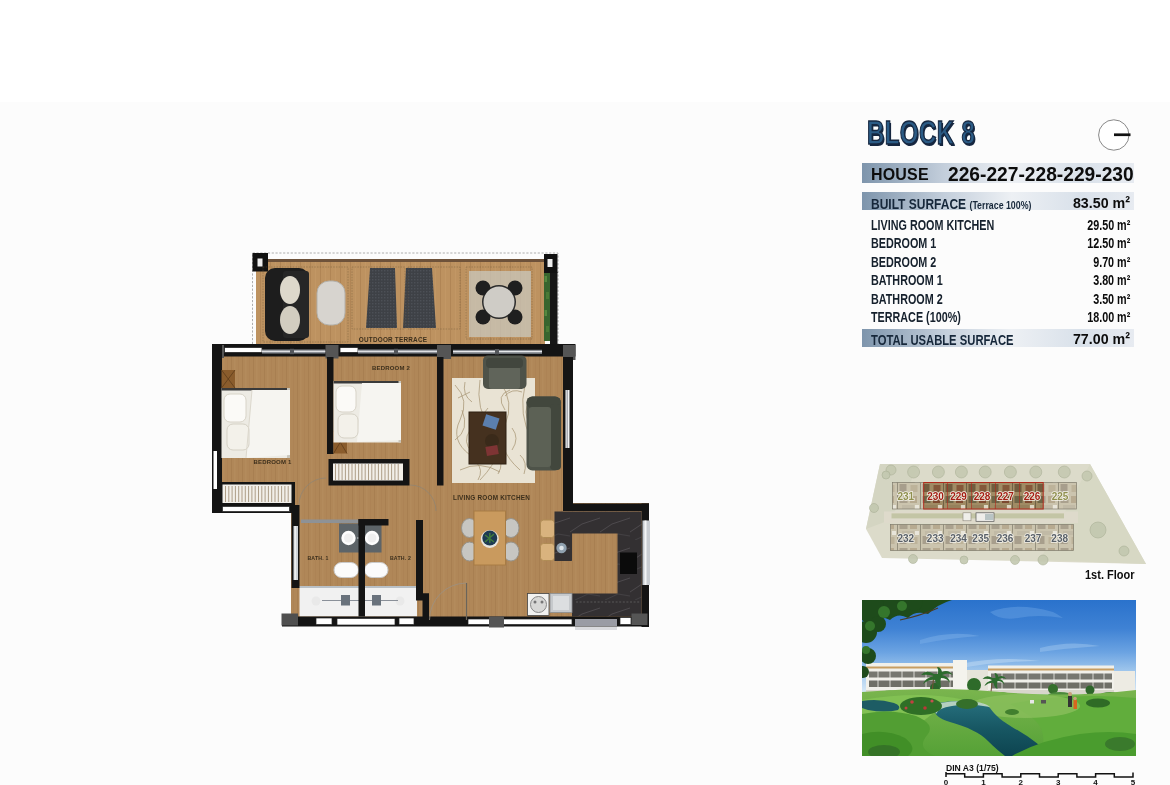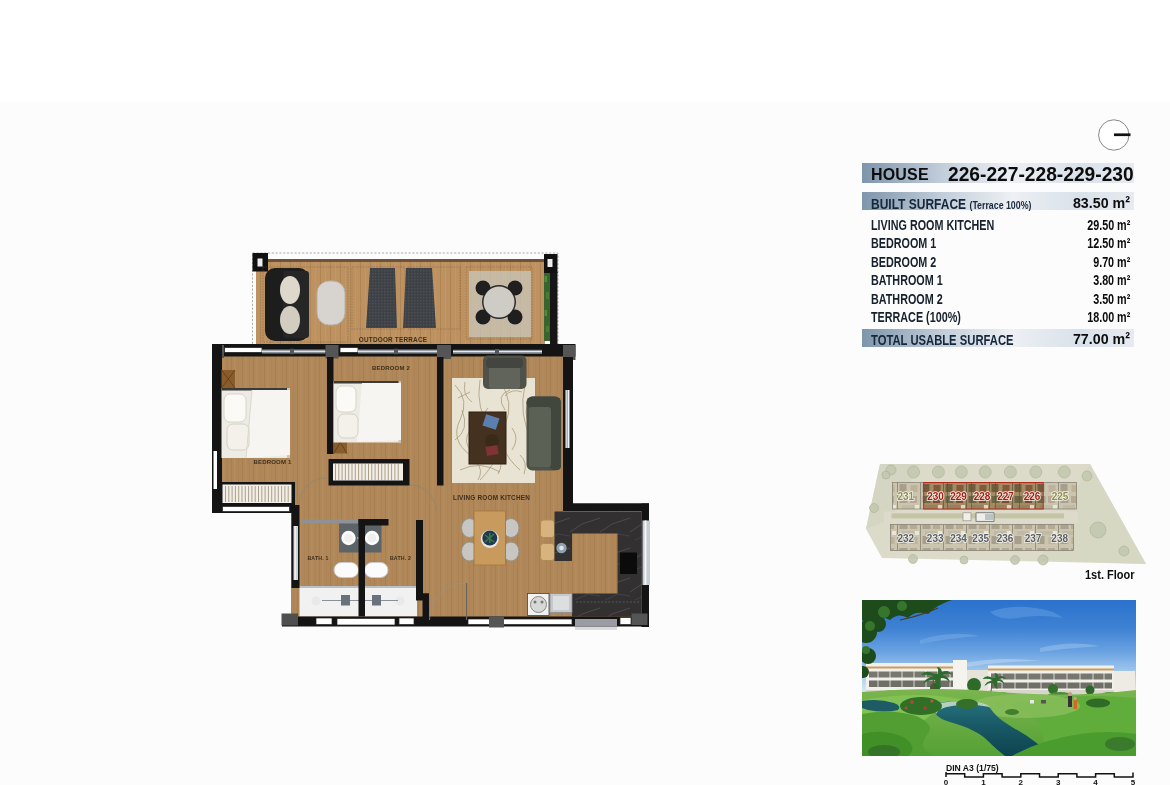--- a/index.html
+++ b/index.html
@@ -366,20 +366,23 @@
 <rect x="489" y="616.5" width="15" height="11" fill="#555"></rect>
 
 <rect x="575" y="619" width="42" height="7" fill="#9a9ca4"></rect>
 <rect x="575" y="627" width="42" height="3" fill="#d9dadd"></rect>
 
 <rect x="620" y="617.5" width="11" height="7" fill="#fff" stroke="#222" stroke-width="0.7"></rect>
 
 <rect x="631.5" y="613.5" width="16" height="11.5" fill="#555"></rect>
 </svg>
 
+<div class="abs" style="left:867px;top:114px;width:200px;height:38px;">
+  <span style="display:inline-block;transform:scaleX(0.73);transform-origin:0 0;font-size:33px;font-weight:bold;color:#2b5b85;letter-spacing:0.5px;white-space:nowrap;-webkit-text-stroke:1.4px #162740;text-shadow:1.6px 1.6px 0 #162740;">BLOCK 8</span>
+</div>
 
 <svg class="abs" style="left:1096px;top:118px" width="40" height="36" viewBox="0 0 40 36">
   <circle cx="17.8" cy="17" r="15.2" fill="#fff" stroke="#7a7a7a" stroke-width="0.9"></circle>
   <rect x="18" y="15.4" width="16.5" height="2.7" fill="#111"></rect>
 </svg>
 
 <div class="abs" style="left:862px;top:162.5px;width:271.5px;height:20.5px;background:linear-gradient(90deg,#7e95ac 0%,#c3cedb 30%,#edf0f4 55%,#d9e1ea 80%,#e7ebf1 100%);"></div>
 
 <div class="abs" style="left:871px;top:164.5px;font-size:17px;font-weight:bold;color:#0c0c0c;letter-spacing:0.2px;transform:scaleX(0.94);transform-origin:0 0;">HOUSE</div>
 

